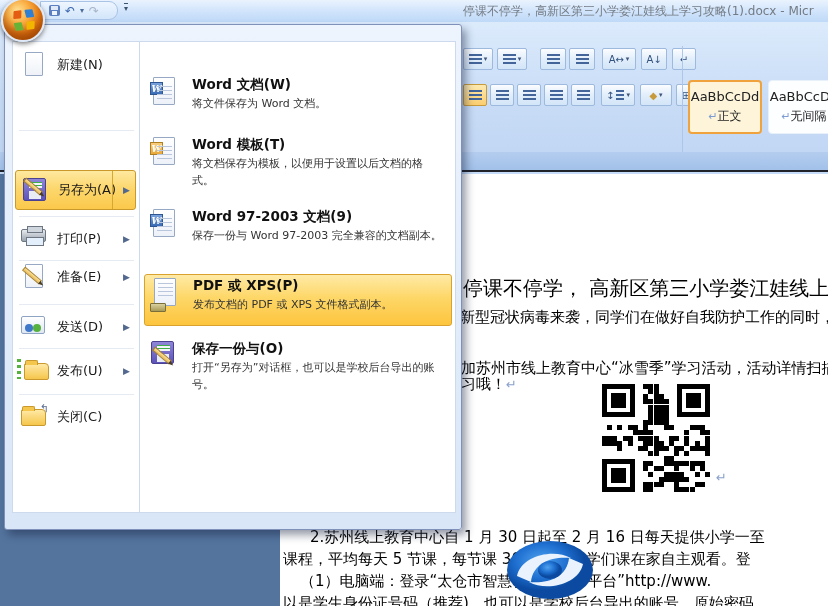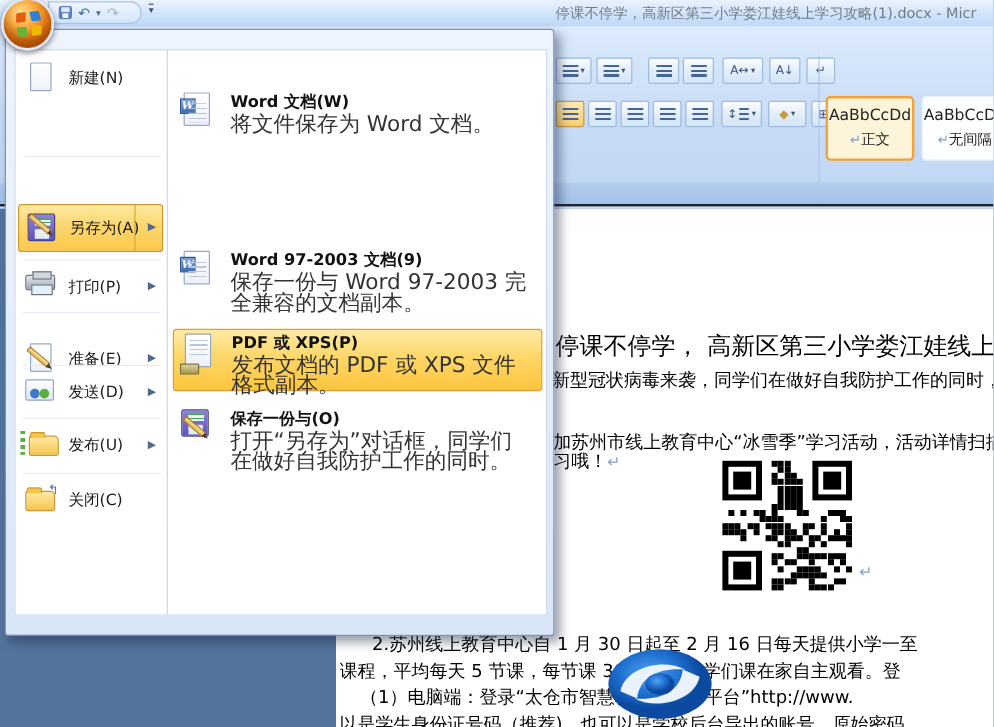--- a/index.html
+++ b/index.html
@@ -115,21 +115,21 @@
     background:repeating-linear-gradient(#57b13e 0 3px, transparent 3px 6px); z-index:2; }
   .ic-arrow-back { position:absolute; right:0px; top:-1px; font-size:11px; color:#5d6f93; z-index:3; }
 
   .sub-header { position:absolute; left:1px; top:1px; width:313px; height:26px;
     background:linear-gradient(#fdfeff,#edf3fc); border-bottom:1px solid #c9d8ee;
     display:flex; align-items:center; }
   .sub-header span { font-size:13px; font-weight:bold; color:#1a1a1a; margin-left:13px; }
   .sitem { position:absolute; left:4px; width:308px; }
   .sitem .sicon { position:absolute; left:5px; top:3px; width:32px; height:32px; }
   .sitem .stitle { position:absolute; left:48px; top:2px; font-size:13.5px; font-weight:bold; color:#111; }
-  .sitem .sdesc { position:absolute; left:48px; top:21px; width:252px; font-size:18px; color:#333; line-height:17px; }
+  .sitem .sdesc { position:absolute; left:48px; top:21px; width:252px; font-size:11px; color:#333; line-height:17px; }
   .sitem.hl { background:linear-gradient(#ffeaa6,#fdd768 45%,#fdc53e); border:1px solid #d9a22e; border-radius:3px; }
   .bigpage { position:absolute; left:4px; top:0; width:22px; height:28px; background:linear-gradient(#ffffff,#edf1f8); border:1px solid #97a8c5; border-radius:1px; }
   .bigpage .wbox { position:absolute; left:-4px; top:4px; width:13px; height:13px; background:linear-gradient(#7aa3dd,#3a6cb5); border:1px solid #2d5591; color:#fff; font-size:9px; font-weight:bold; font-style:italic; text-align:center; line-height:13px; font-family:"DejaVu Serif",serif; }
   .wbox.tpl { background:linear-gradient(#f8cf7e,#e8a83c); border-color:#b07f22; }
   .bigpage .plines { position:absolute; left:3px; top:8px; width:15px; height:16px;
     background:repeating-linear-gradient(#b9c6dc 0 1px, transparent 1px 4px); }
   .ic-disk-sm { position:absolute; left:0; bottom:-2px; width:16px; height:9px; background:linear-gradient(#d9cf9e,#a89a55); border:1px solid #7a6f3a; border-radius:1px; z-index:2; }
 
   .menu-footer { position:absolute; left:1px; bottom:1px; width:454px; height:33px;
     background:linear-gradient(#e9f2fd,#cfe1f7); border-top:1px solid #b9cce8; border-radius:0 0 3px 3px; }
@@ -422,21 +422,21 @@
       </div>
       <div class="msep" style="top:174px"></div>
       <div class="mitem" style="top:178px">
         <span class="micon">
             <i class="ic-printer"></i>
           </span>
         <span class="mlabel">打印(P)</span>
         <span class="marrow">▶</span>
       </div>
       <div class="msep" style="top:218px"></div>
-      <div class="mitem" style="top:238px">
+      <div class="mitem" style="top:216px">
         <span class="micon">
             <i class="ic-page"></i>
             <i class="ic-pencil" style="top:10px"></i>
           </span>
         <span class="mlabel">准备(E)</span>
         <span class="marrow">▶</span>
       </div>
       <div class="msep" style="top:262px"></div>
       <div class="mitem" style="top:266px">
         <span class="micon">
@@ -469,20 +469,30 @@
         <span class="sicon">
             <i class="bigpage">
               <b class="wbox">W</b>
               <b class="plines"></b>
             </i>
           </span>
         <span class="stitle">Word 文档(W)</span>
         <span class="sdesc">将文件保存为 Word 文档。</span>
       </div>
 
+      <div class="sitem" style="top:92px;height:64px">
+        <span class="sicon">
+            <i class="bigpage">
+              <b class="wbox tpl">W</b>
+              <b class="plines"></b>
+            </i>
+          </span>
+        <span class="stitle">Word 模板(T)</span>
+        <span class="sdesc">将文档保存为模板，以便用于设置以后文档的格式。</span>
+      </div>
 
       <div class="sitem" style="top:164px;height:64px">
         <span class="sicon">
             <i class="bigpage">
               <b class="wbox">W</b>
               <b class="plines"></b>
             </i>
           </span>
         <span class="stitle">Word 97-2003 文档(9)</span>
         <span class="sdesc">保存一份与 Word 97-2003 完全兼容的文档副本。</span>
@@ -498,21 +508,21 @@
         <span class="stitle">PDF 或 XPS(P)</span>
         <span class="sdesc">发布文档的 PDF 或 XPS 文件格式副本。</span>
       </div>
 
       <div class="sitem" style="top:296px;height:64px">
         <span class="sicon">
             <i class="ic-floppy ic-lines" style="left:2px;top:0"></i>
             <i class="ic-pencil" style="top:12px"></i>
           </span>
         <span class="stitle">保存一份与(O)</span>
-        <span class="sdesc">打开“另存为”对话框，同学们在做好自我防护工作的同时。</span>
+        <span class="sdesc">打开“另存为”对话框，也可以是学校后台导出的账号。</span>
       </div>
     </div>
 
   </div>
 
   <div class="qat">
     <span class="qat-floppy"></span>
     <span class="qat-ico">↶</span>
     <span class="qat-caret">▾</span>
     <span class="qat-ico disabled">↷</span>

